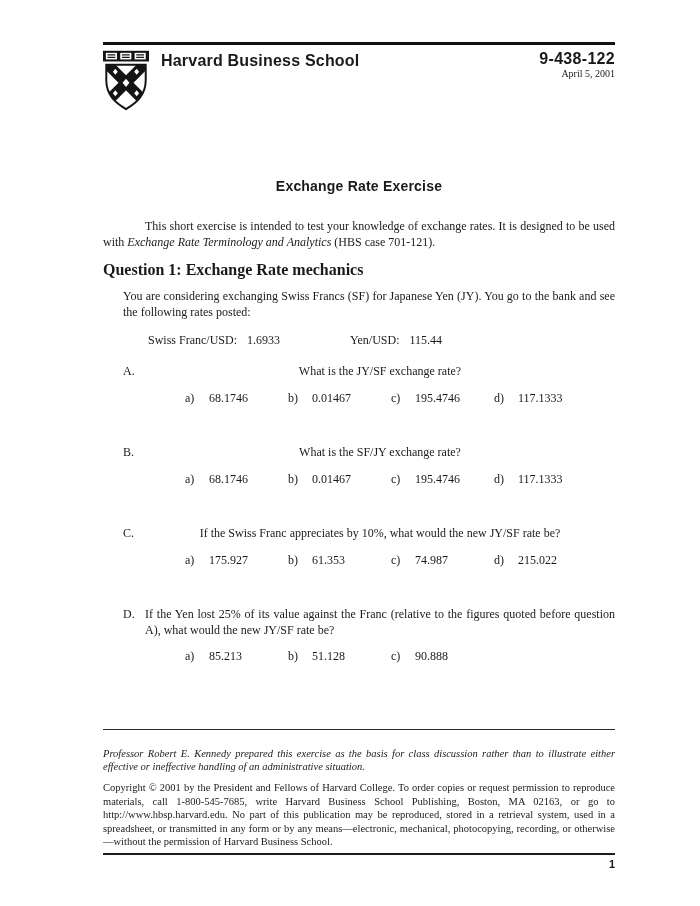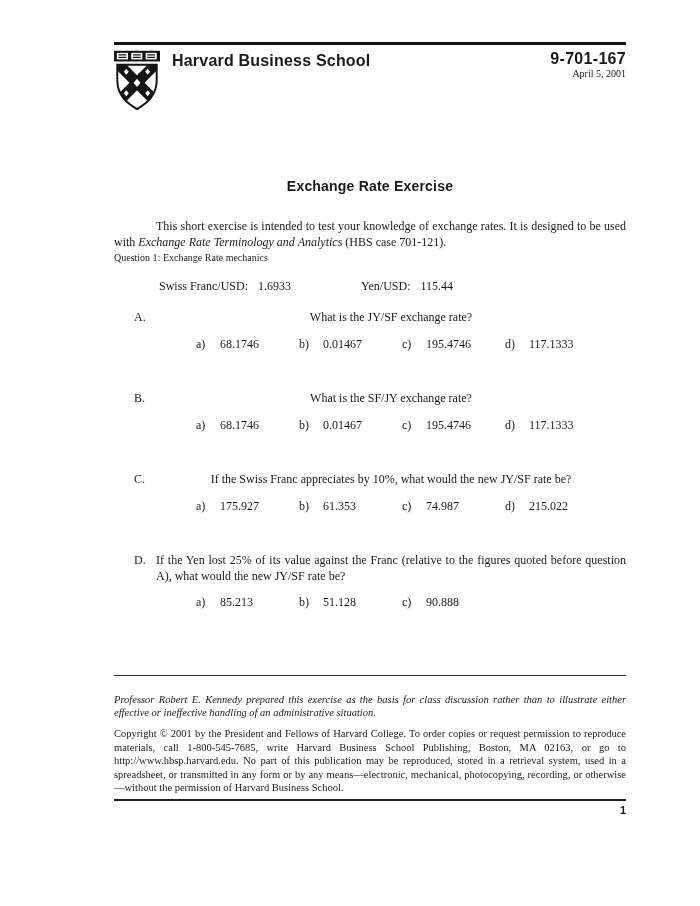--- a/index.html
+++ b/index.html
@@ -5,21 +5,21 @@
   * { margin:0; padding:0; box-sizing:border-box; }
   html,body { background:#ffffff; }
   body {
     width:700px; height:906px;
     font-family:"Liberation Serif", serif;
     color:#1a1a1a;
     position:relative;
     overflow:hidden;
   }
   .page { position:absolute; inset:0; background:#fff; }
-  .content { position:absolute; left:114px; top:0; width:512px; }
+  .content { position:absolute; left:103px; top:0; width:512px; }
 
   
   .top-rule { margin-top:42px; height:3px; background:#121212; }
   .header-row { display:flex; align-items:flex-start; margin-top:5px; }
   .logo-wrap { width:46px; height:64px; flex:0 0 auto; }
   .school {
     font-family:"Liberation Sans", sans-serif;
     font-weight:bold; font-size:16px; line-height:18px;
     margin-left:12px; margin-top:2px; letter-spacing:.2px;
   }
@@ -35,21 +35,21 @@
     margin-top:62px;
     text-align:center;
     font-family:"Liberation Sans", sans-serif;
     font-weight:bold; font-size:14px; line-height:21px;
     letter-spacing:.2px;
   }
 
   
   .body-text { font-size:12px; line-height:16px; }
   .intro { margin-top:21px; text-indent:42px; text-align:justify; }
-  .q-heading { font-weight:normal; font-size:10px; line-height:16px; }
+  .q-heading { margin-top:12px; font-weight:bold; font-size:16px; line-height:16px; }
   .setup { margin-top:10px; padding-left:20px; text-align:justify; }
 
   .rates { margin-top:12px; padding-left:45px; display:flex; font-size:12px; line-height:16px; }
   .rate { display:flex; }
   .rate-1 { width:202px; }
   .rate-label { margin-right:10px; }
 
   .part { margin-top:38px; }
   .part-first { margin-top:15px; }
   .part-line { display:flex; padding-left:20px; font-size:12px; line-height:16px; }
@@ -106,31 +106,32 @@
           </g>
           <path d="M28 34 l4.2 5 -4.2 5 -4.2 -5 Z" fill="#ffffff"></path>
           <path d="M15 22 l3 3.6 -3 3.6 -3 -3.6 Z" fill="#ffffff"></path>
           <path d="M41 22 l3 3.6 -3 3.6 -3 -3.6 Z" fill="#ffffff"></path>
           <path d="M15 48 l3 3.6 -3 3.6 -3 -3.6 Z" fill="#ffffff"></path>
           <path d="M41 48 l3 3.6 -3 3.6 -3 -3.6 Z" fill="#ffffff"></path>
         </svg>
       </div>
       <div class="school">Harvard Business School</div>
       <div class="header-right">
-        <div class="doc-number">9-701-167</div>
+        <div class="doc-number">9-438-122</div>
         <div class="doc-date">April 5, 2001</div>
       </div>
     </div>
 
     <div class="page-title">Exchange Rate Exercise</div>
 
     <p class="body-text intro"><span>This short exercise is intended to test your knowledge of exchange rates.  It is designed to be used with </span><span style="font-style:italic">Exchange Rate Terminology and Analytics</span><span> (HBS case 701-121).</span></p>
 
     <div class="q-heading">Question 1:  Exchange Rate mechanics</div>
 
+    <p class="body-text setup">You are considering exchanging Swiss Francs (SF) for Japanese Yen (JY).  You go to the bank and see the following rates posted:</p>
 
     <div class="rates">
       <div class="rate rate-1">
         <span class="rate-label">Swiss Franc/USD:</span>
         <span class="rate-value">1.6933</span>
       </div>
       <div class="rate">
         <span class="rate-label">Yen/USD:</span>
         <span class="rate-value">115.44</span>
       </div>

